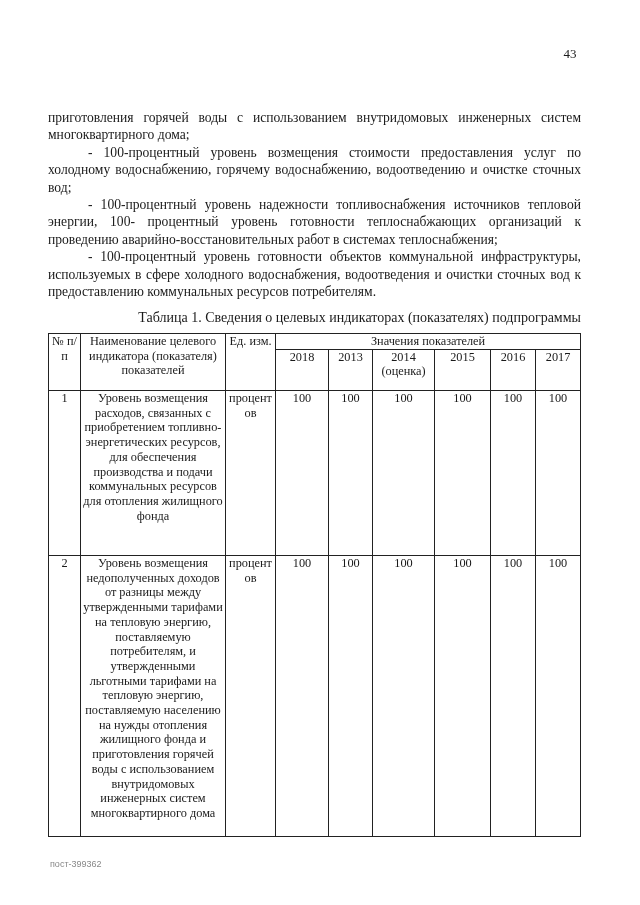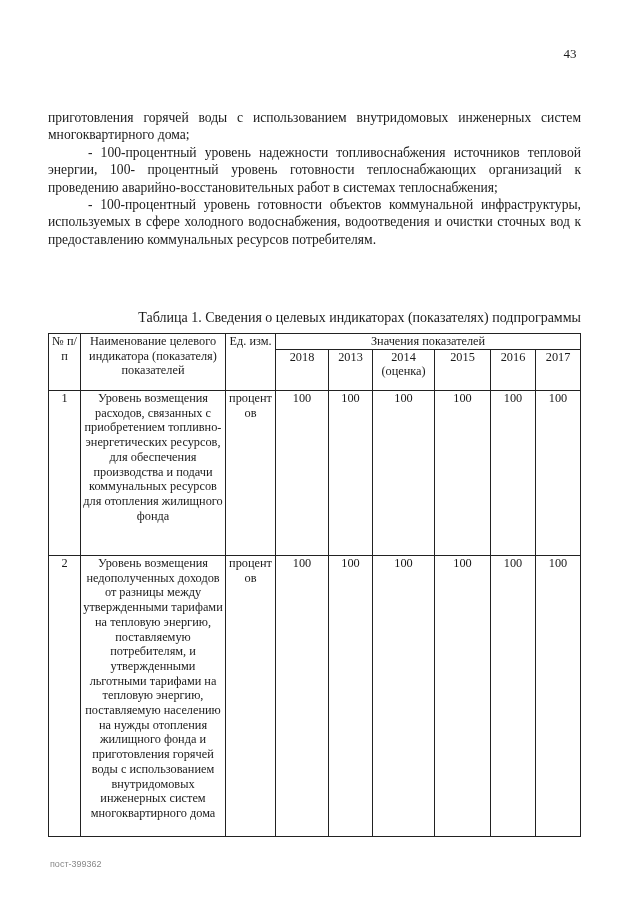--- a/index.html
+++ b/index.html
@@ -17,20 +17,21 @@
   td.name { text-align:center; padding-left:4px; }
   .footer { position:absolute; left:50px; top:859px; font-size:9px; color:#888; font-family:"Liberation Sans", sans-serif; }
 </style>
 </head>
 <body>
 
 <div class="page-num">43</div>
 
 <div class="body-text">
   <p>приготовления горячей воды с использованием внутридомовых инженерных систем многоквартирного дома;</p>
+  <p class="ind">- 100-процентный уровень возмещения стоимости предоставления услуг по холодному водоснабжению, горячему водоснабжению, водоотведению и очистке сточных вод;</p>
   <p class="ind">- 100-процентный уровень надежности топливоснабжения источников тепловой энергии, 100- процентный уровень готовности теплоснабжающих организаций к проведению аварийно-восстановительных работ в системах теплоснабжения;</p>
   <p class="ind">- 100-процентный уровень готовности объектов коммунальной инфраструктуры, используемых в сфере холодного водоснабжения, водоотведения и очистки сточных вод к предоставлению коммунальных ресурсов потребителям.</p>
 </div>
 
 <div class="caption">Таблица 1. Сведения о целевых индикаторах (показателях) подпрограммы</div>
 
 <table class="ind-table">
   <colgroup>
     <col style="width:32px">
       <col style="width:145px">

